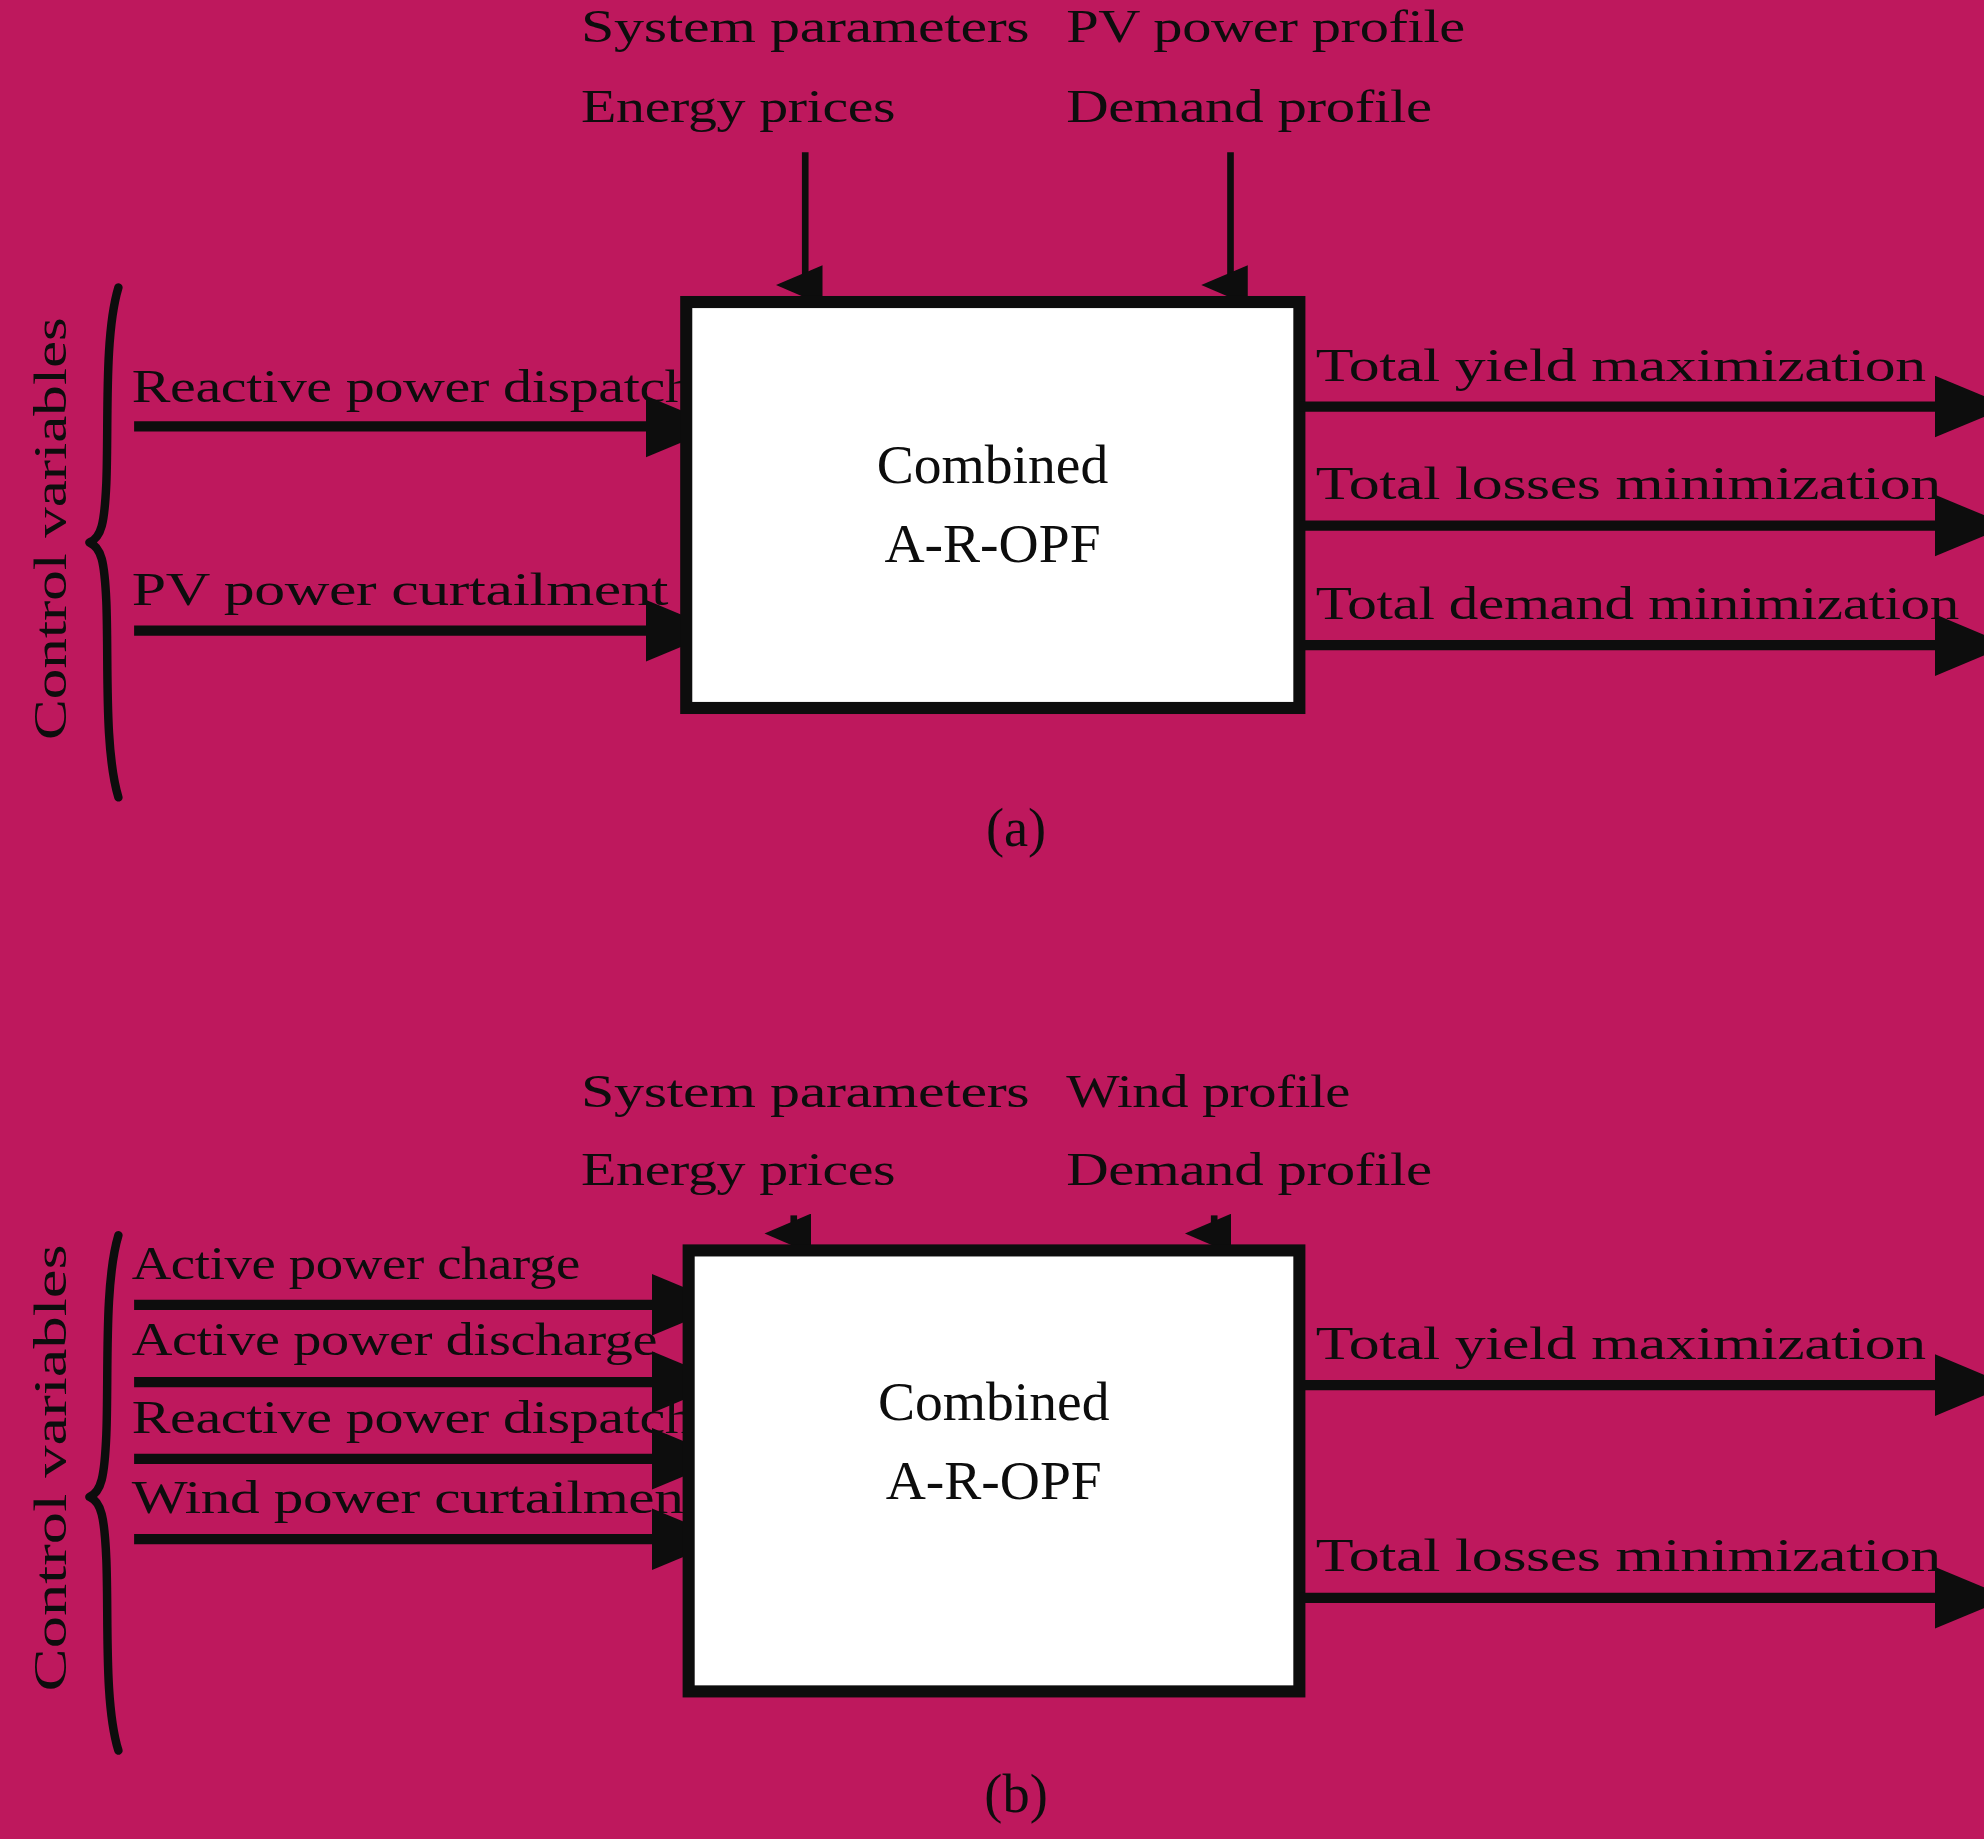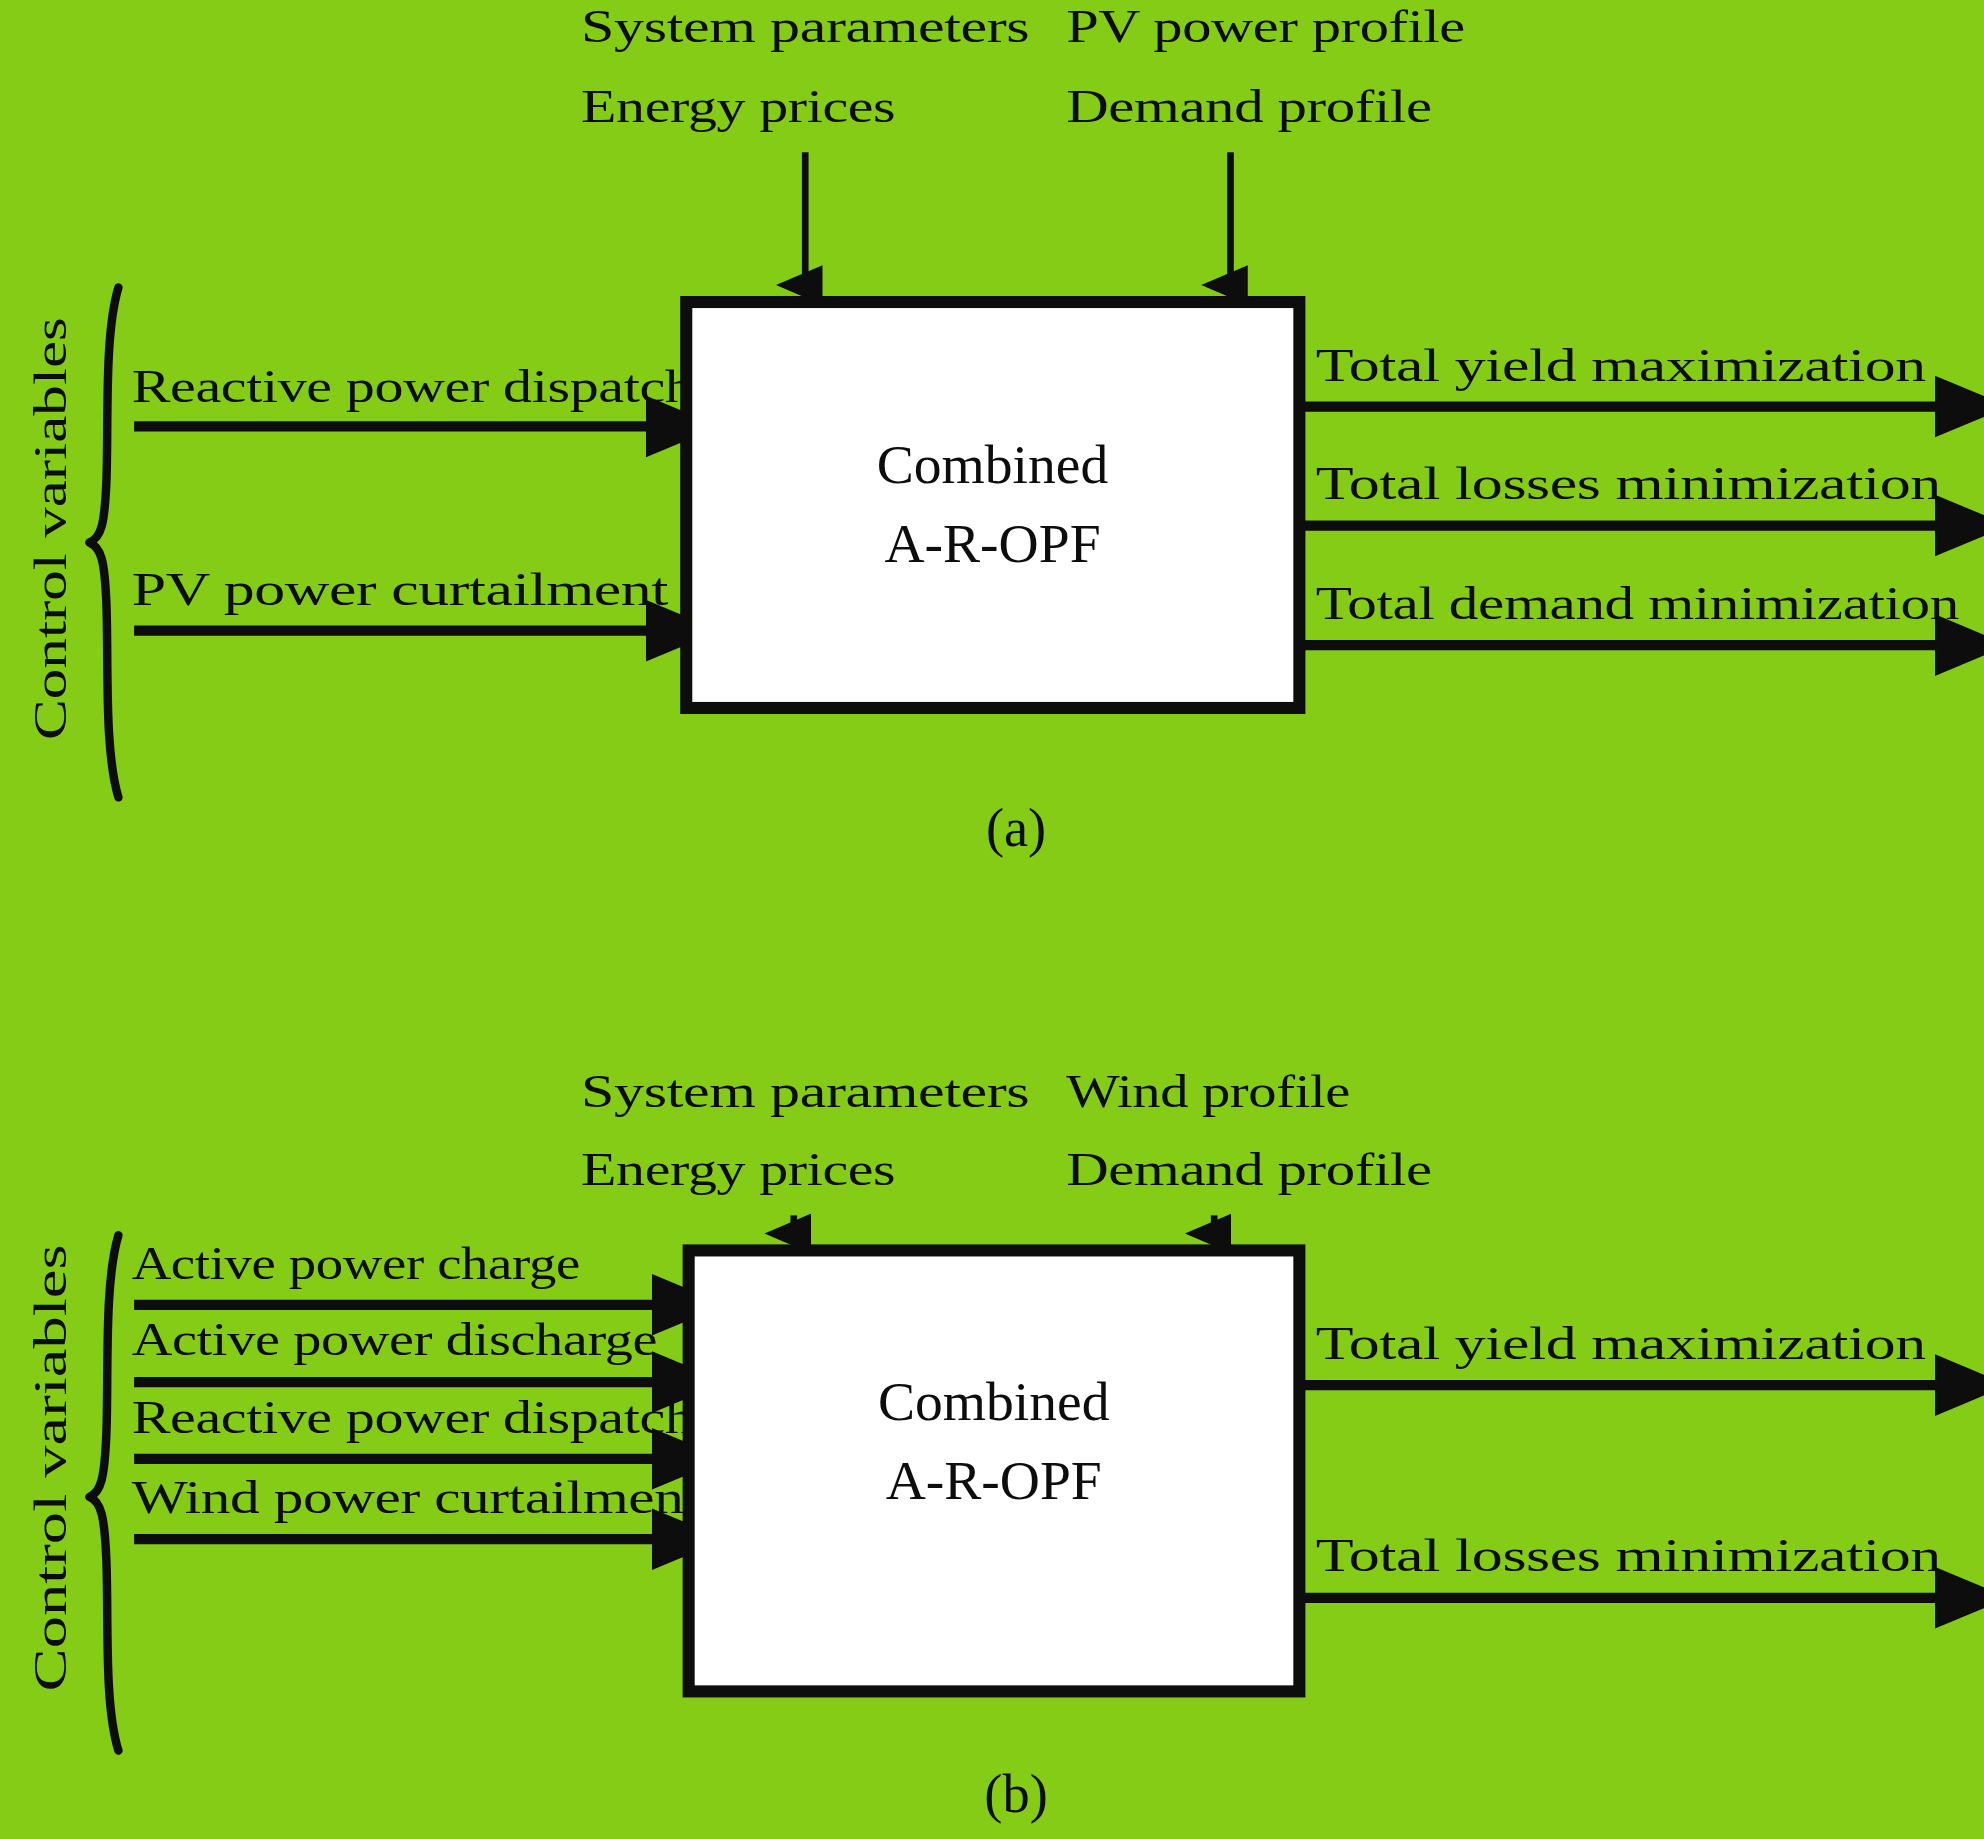--- a/index.html
+++ b/index.html
@@ -11,21 +11,21 @@
     width: 1985px;
     height: 1840px;
     font-family: "Liberation Serif", "DejaVu Serif", serif;
     color: #000000;
     overflow: hidden;
   }
   #figure-root {
     position: relative;
     width: 1985px;
     height: 1840px;
-    background: #84cc16;
+    background: #be185d;
   }
   svg.figure-svg {
     position: absolute;
     top: 0;
     left: 0;
     width: 1985px;
     height: 1840px;
     display: block;
   }
   .diagram-text {

